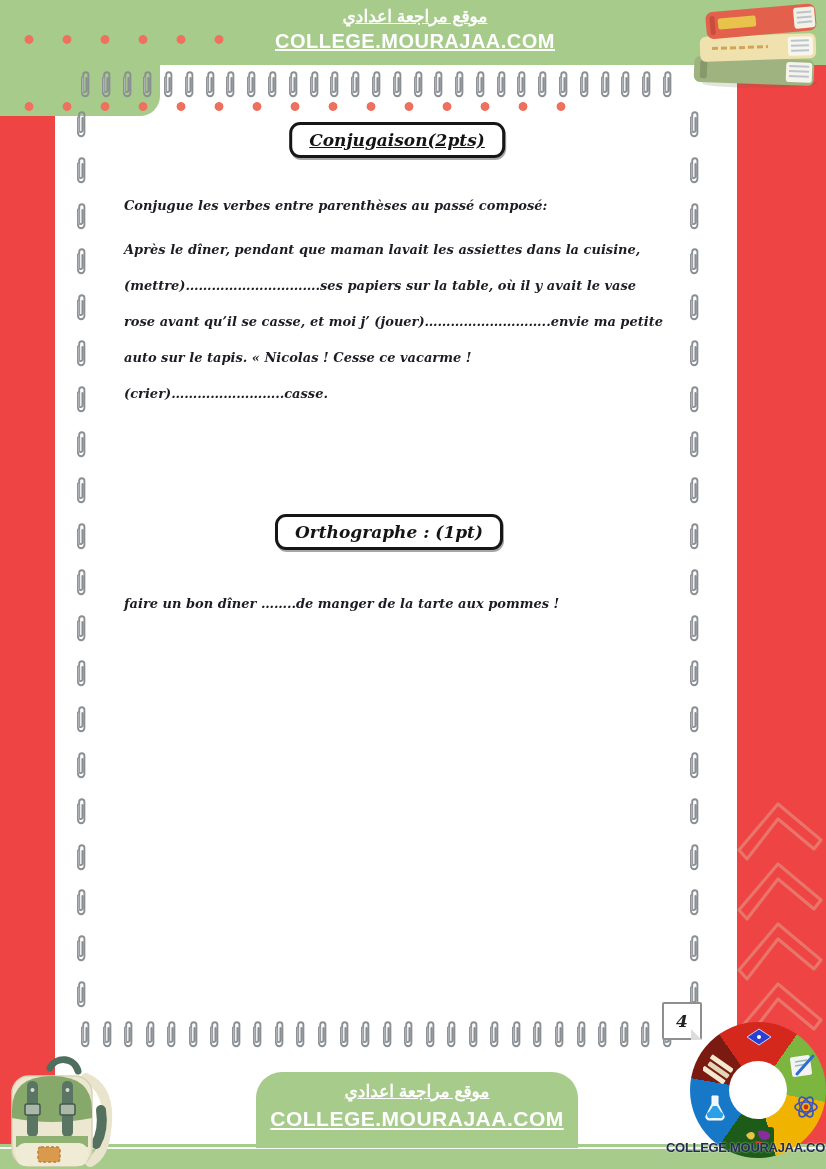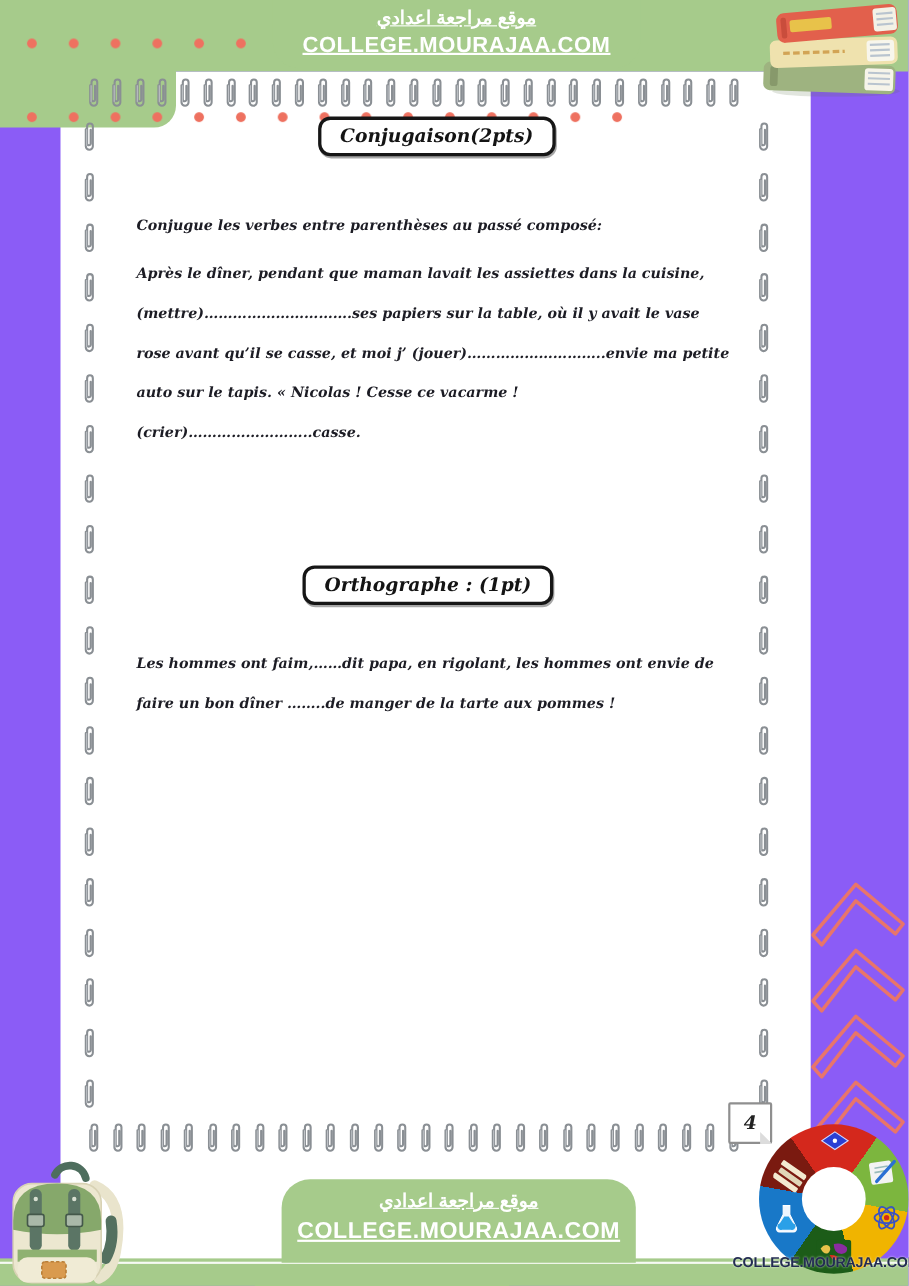--- a/index.html
+++ b/index.html
@@ -1,19 +1,19 @@
 <!DOCTYPE html>
 <html><head>
 <meta charset="utf-8">
 <style>
   * { margin:0; padding:0; box-sizing:border-box; }
   body { background:#ffffff; }
   .stage {
     position:relative; width:826px; height:1169px; overflow:hidden;
-    font-family:"Liberation Sans", sans-serif; background:#8b5cf6;
+    font-family:"Liberation Sans", sans-serif; background:#ef4444;
   }
   
   .doc-panel { position:absolute; left:55px; top:65px; width:682px; height:1080px; background:#ffffff; z-index:1; }
   .top-band  { position:absolute; left:0; top:0; width:826px; height:65px; background:#a6cb8b; z-index:2; }
   .top-left-block { position:absolute; left:0; top:0; width:160px; height:116px; background:#a6cb8b; border-bottom-right-radius:20px; z-index:2; }
   .dots-overlay {
     position:absolute; left:4px; top:2px; width:584px; height:158px; z-index:3;
     background-image: radial-gradient(circle, #ee7160 4px, rgba(238,113,96,0) 4.8px);
     background-size: 38px 67px; background-position: 6px 4px;
   }
@@ -33,21 +33,21 @@
   .clip { display:block; line-height:0; }
 
   
   .ws-text { position:absolute; z-index:6; color:#1c1c24; font-family:"DejaVu Serif", serif; font-style:italic; font-weight:bold; }
   .title-box {
     position:absolute; z-index:6; transform:translateX(-50%);
     background:#ffffff; border:3px solid #161616; border-radius:11px;
     padding:5px 17px; font-family:"DejaVu Serif", serif; font-style:italic; font-weight:bold;
     font-size:17px; color:#141414; box-shadow:1px 2px 0 rgba(0,0,0,.35);
   }
-  #conj-title { left:397px; top:106px; }
+  #conj-title { left:397px; top:122px;text-decoration:underline; }
   #orth-title { left:389px; top:514px; }
   .para { white-space:nowrap; font-size:13px; }
   #para1 { left:124px; top:188px; width:552px; }
   #para1 .line { line-height:36px; height:36px; }
   #para1 .instruction { margin-bottom:8px; }
   #para2 { left:124px; top:585px; width:552px; }
   #para2 .line { line-height:37px; height:37px; }
 
   
   .page-num-box {
@@ -821,21 +821,20 @@
     <div class="line instruction">Conjugue les verbes entre parenthèses au passé composé:</div>
     <div class="line">Après le dîner, pendant que maman lavait les assiettes dans la cuisine,</div>
     <div class="line">(mettre)………………………….ses papiers sur la table, où il y avait le vase</div>
     <div class="line">rose avant qu’il se casse, et moi j’ (jouer)………………………..envie ma petite</div>
     <div class="line">auto sur le tapis. « Nicolas ! Cesse ce vacarme !</div>
     <div class="line">(crier)……………………..casse.</div>
   </div>
 
   <div class="title-box" id="orth-title">Orthographe : (1pt)</div>
   <div class="ws-text para" id="para2">
-    <div class="line">Les hommes ont faim,……dit papa, en rigolant, les hommes ont envie de</div>
     <div class="line">faire un bon dîner ……..de manger de la tarte aux pommes !</div>
   </div>
 
   <div class="page-num-box">
     <span>4</span>
     <span class="page-fold"></span>
   </div>
 
   <div class="chevrons">
   <span class="chev">

